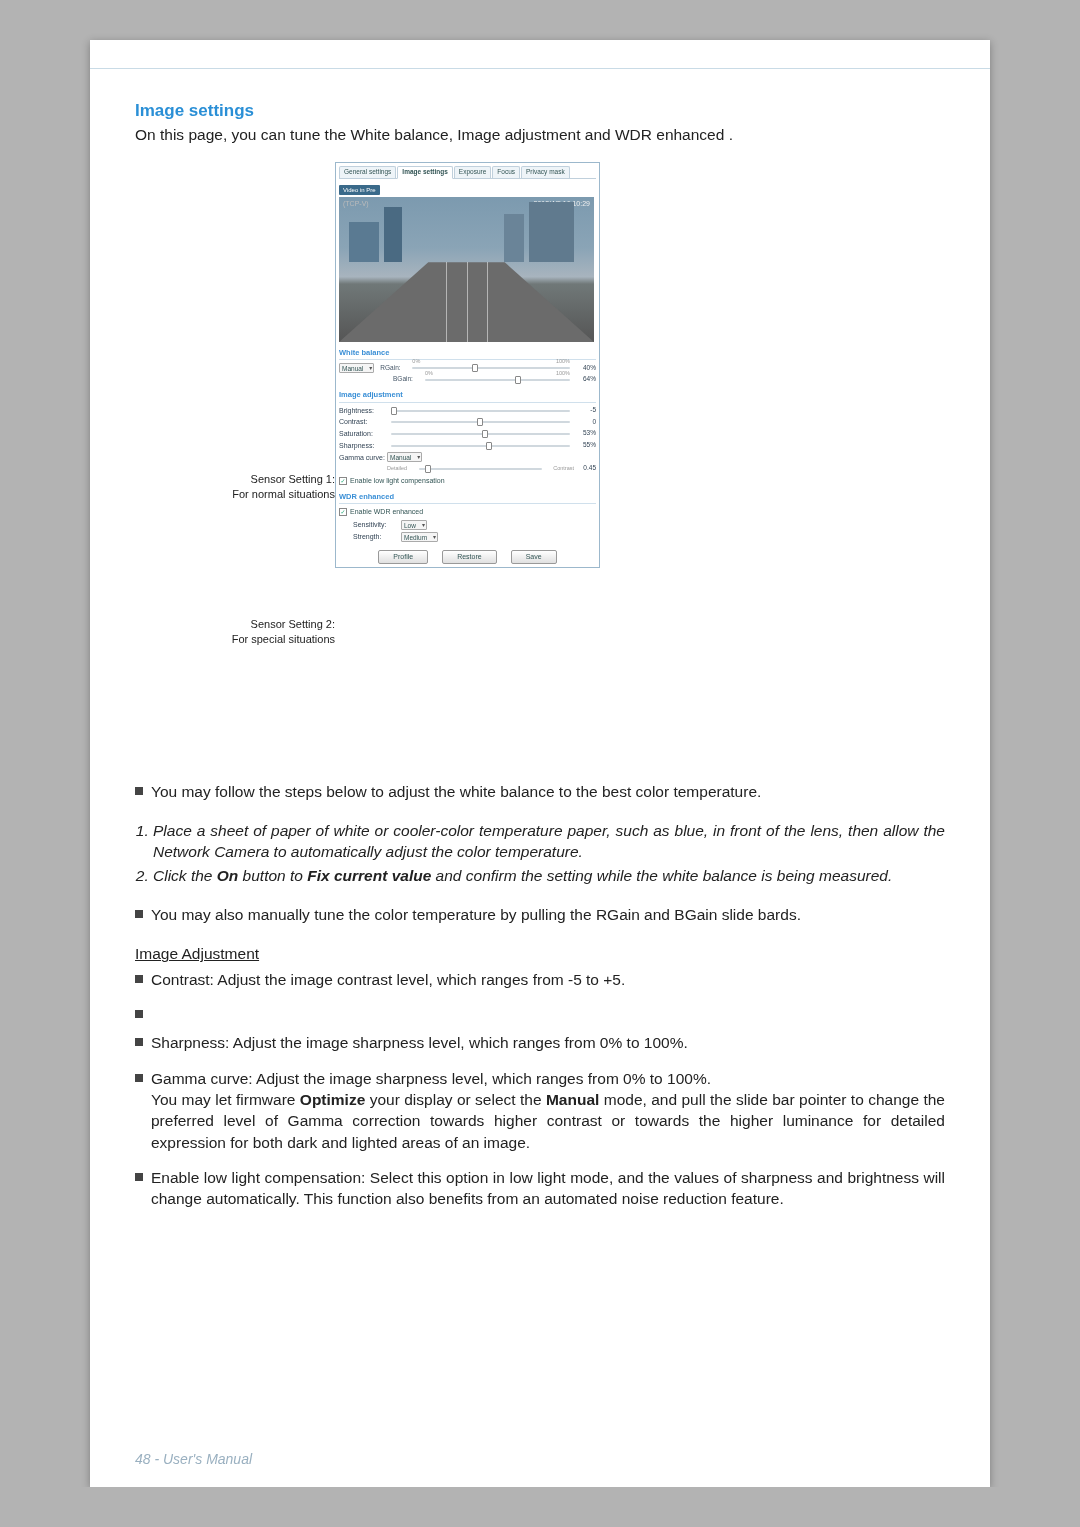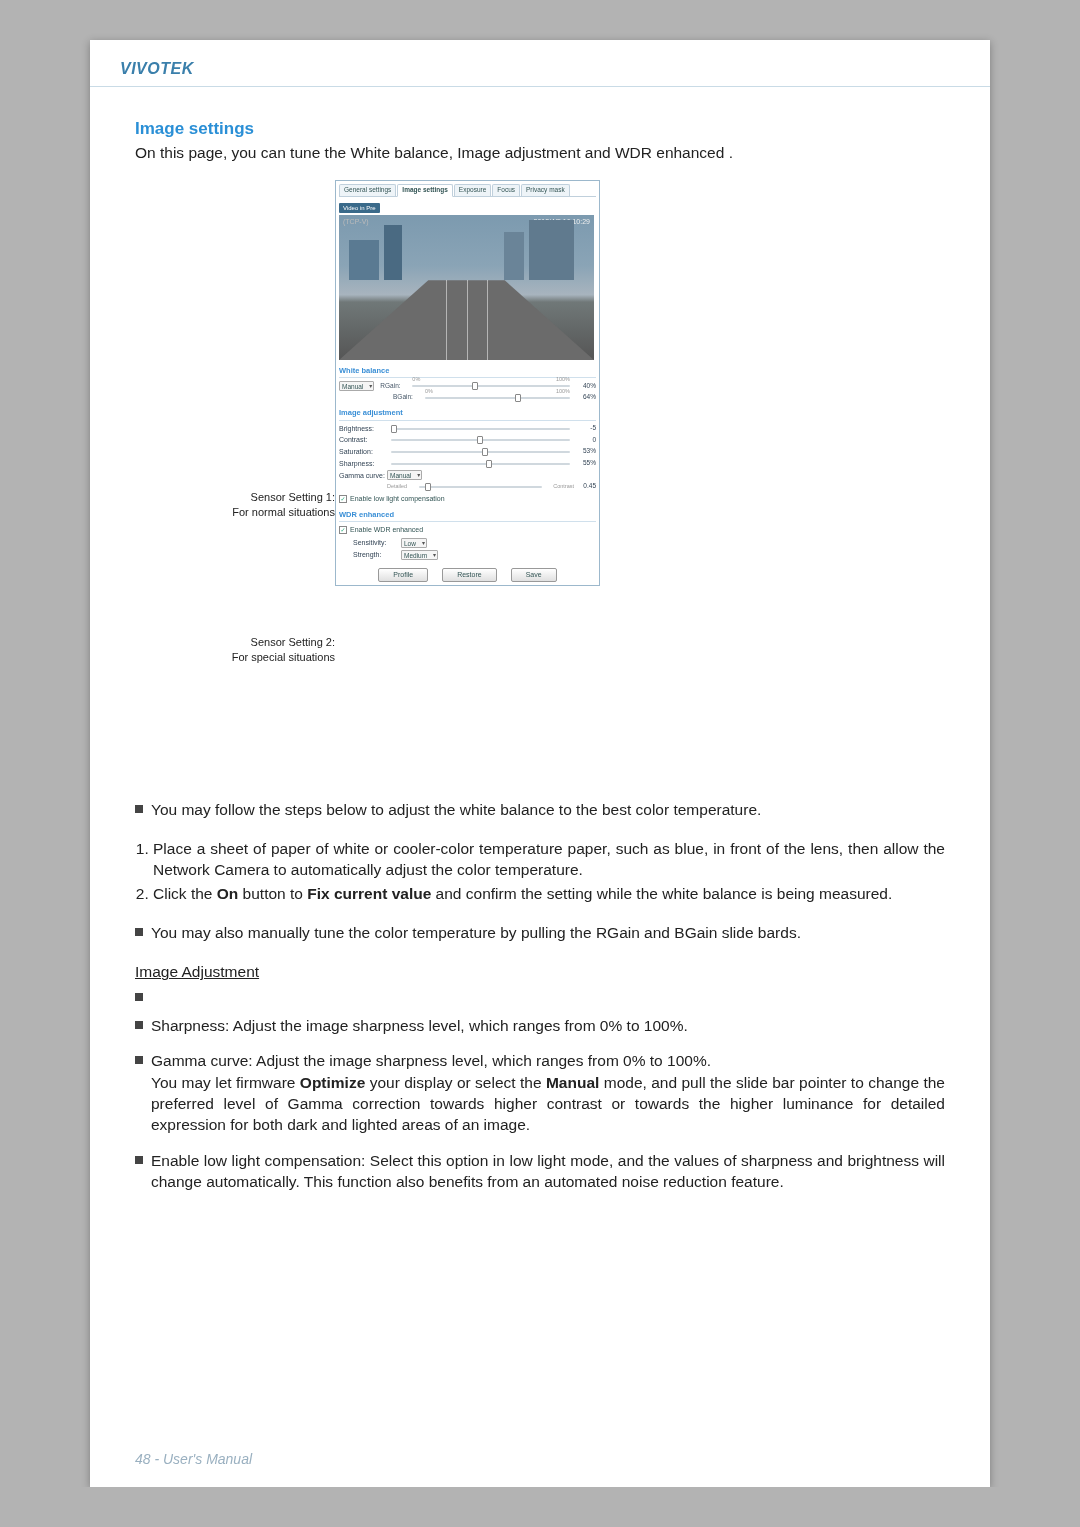--- a/index.html
+++ b/index.html
@@ -42,33 +42,30 @@
   .ui-indent { padding-left: 14px; }
   .ui-btn-row { display: flex; justify-content: center; gap: 14px; margin-top: 8px; }
   .ui-btn { border: 1px solid #999; background: linear-gradient(#fff,#e0e0e0); padding: 1px 14px; font-size: 7px; border-radius: 2px; }
   .gain-sub-label { width: 28px; font-size: 6.5px; color: #456; margin-left: 6px; }
   .pct-top { position: absolute; font-size: 5.5px; color: #999; }
   .u { text-decoration: underline; }
   .bullet-list { margin: 4px 0 18px; }
   .bullet-item { display: flex; margin-bottom: 14px; }
   .bullet-item.tight { margin-bottom: 2px; }
   .sq { width: 8px; height: 8px; background: #444; margin: 6px 8px 0 0; flex-shrink: 0; }
-  .num-list { margin: 14px 0 18px; padding-left: 18px; }
+  .num-list { margin: 14px 0 18px; padding-left: 18px; font-style: italic; }
   .num-item { margin-bottom: 2px; text-align: justify; }
   .b { font-weight: bold; }
   .footer { position: absolute; bottom: 20px; left: 45px; color: #9ab0c0; font-style: italic; font-size: 14px; }
   .justify { text-align: justify; }
 </style>
 </head>
 <body>
 
 <div class="page">
-  <div class="header-bar">
-    <div class="brand">VIVOTEK</div>
-  </div>
   <div class="hr-line"></div>
 
   <div class="content">
     <div class="section-title">Image settings</div>
     <div class="intro">On this page, you can tune the White balance, Image adjustment and WDR enhanced .</div>
 
     <div class="figure-row">
       <div class="figure-labels">
         <div class="fig-label-block">
           <div>Sensor Setting 1:</div>
@@ -225,20 +222,24 @@
       <div class="bullet-item">
         <div class="sq"></div>
         <div>You may also manually tune the color temperature by pulling the RGain and BGain slide bards.</div>
       </div>
     </div>
 
     <div class="u" style="margin-bottom:4px">Image Adjustment</div>
     <div class="bullet-list">
       <div class="bullet-item">
           <div class="sq"></div>
+          <div>Contrast: Adjust the image contrast level, which ranges from -5 to +5.</div>
+        </div>
+      <div class="bullet-item">
+          <div class="sq"></div>
         </div>
       <div class="bullet-item">
           <div class="sq"></div>
           <div>Sharpness: Adjust the image sharpness level, which ranges from 0% to 100%.</div>
         </div>
       <div class="bullet-item">
           <div class="sq"></div>
         <div class="justify">
           <span>Gamma curve: Adjust the image sharpness level, which ranges from 0% to 100%.</span><br>
           <span>You may let firmware </span><span class="b">Optimize</span><span> your display or select the </span><span class="b">Manual</span><span> mode, and pull the slide bar pointer to change the preferred level of Gamma correction towards higher contrast or towards the higher luminance for detailed expression for both dark and lighted areas of an image.</span>

